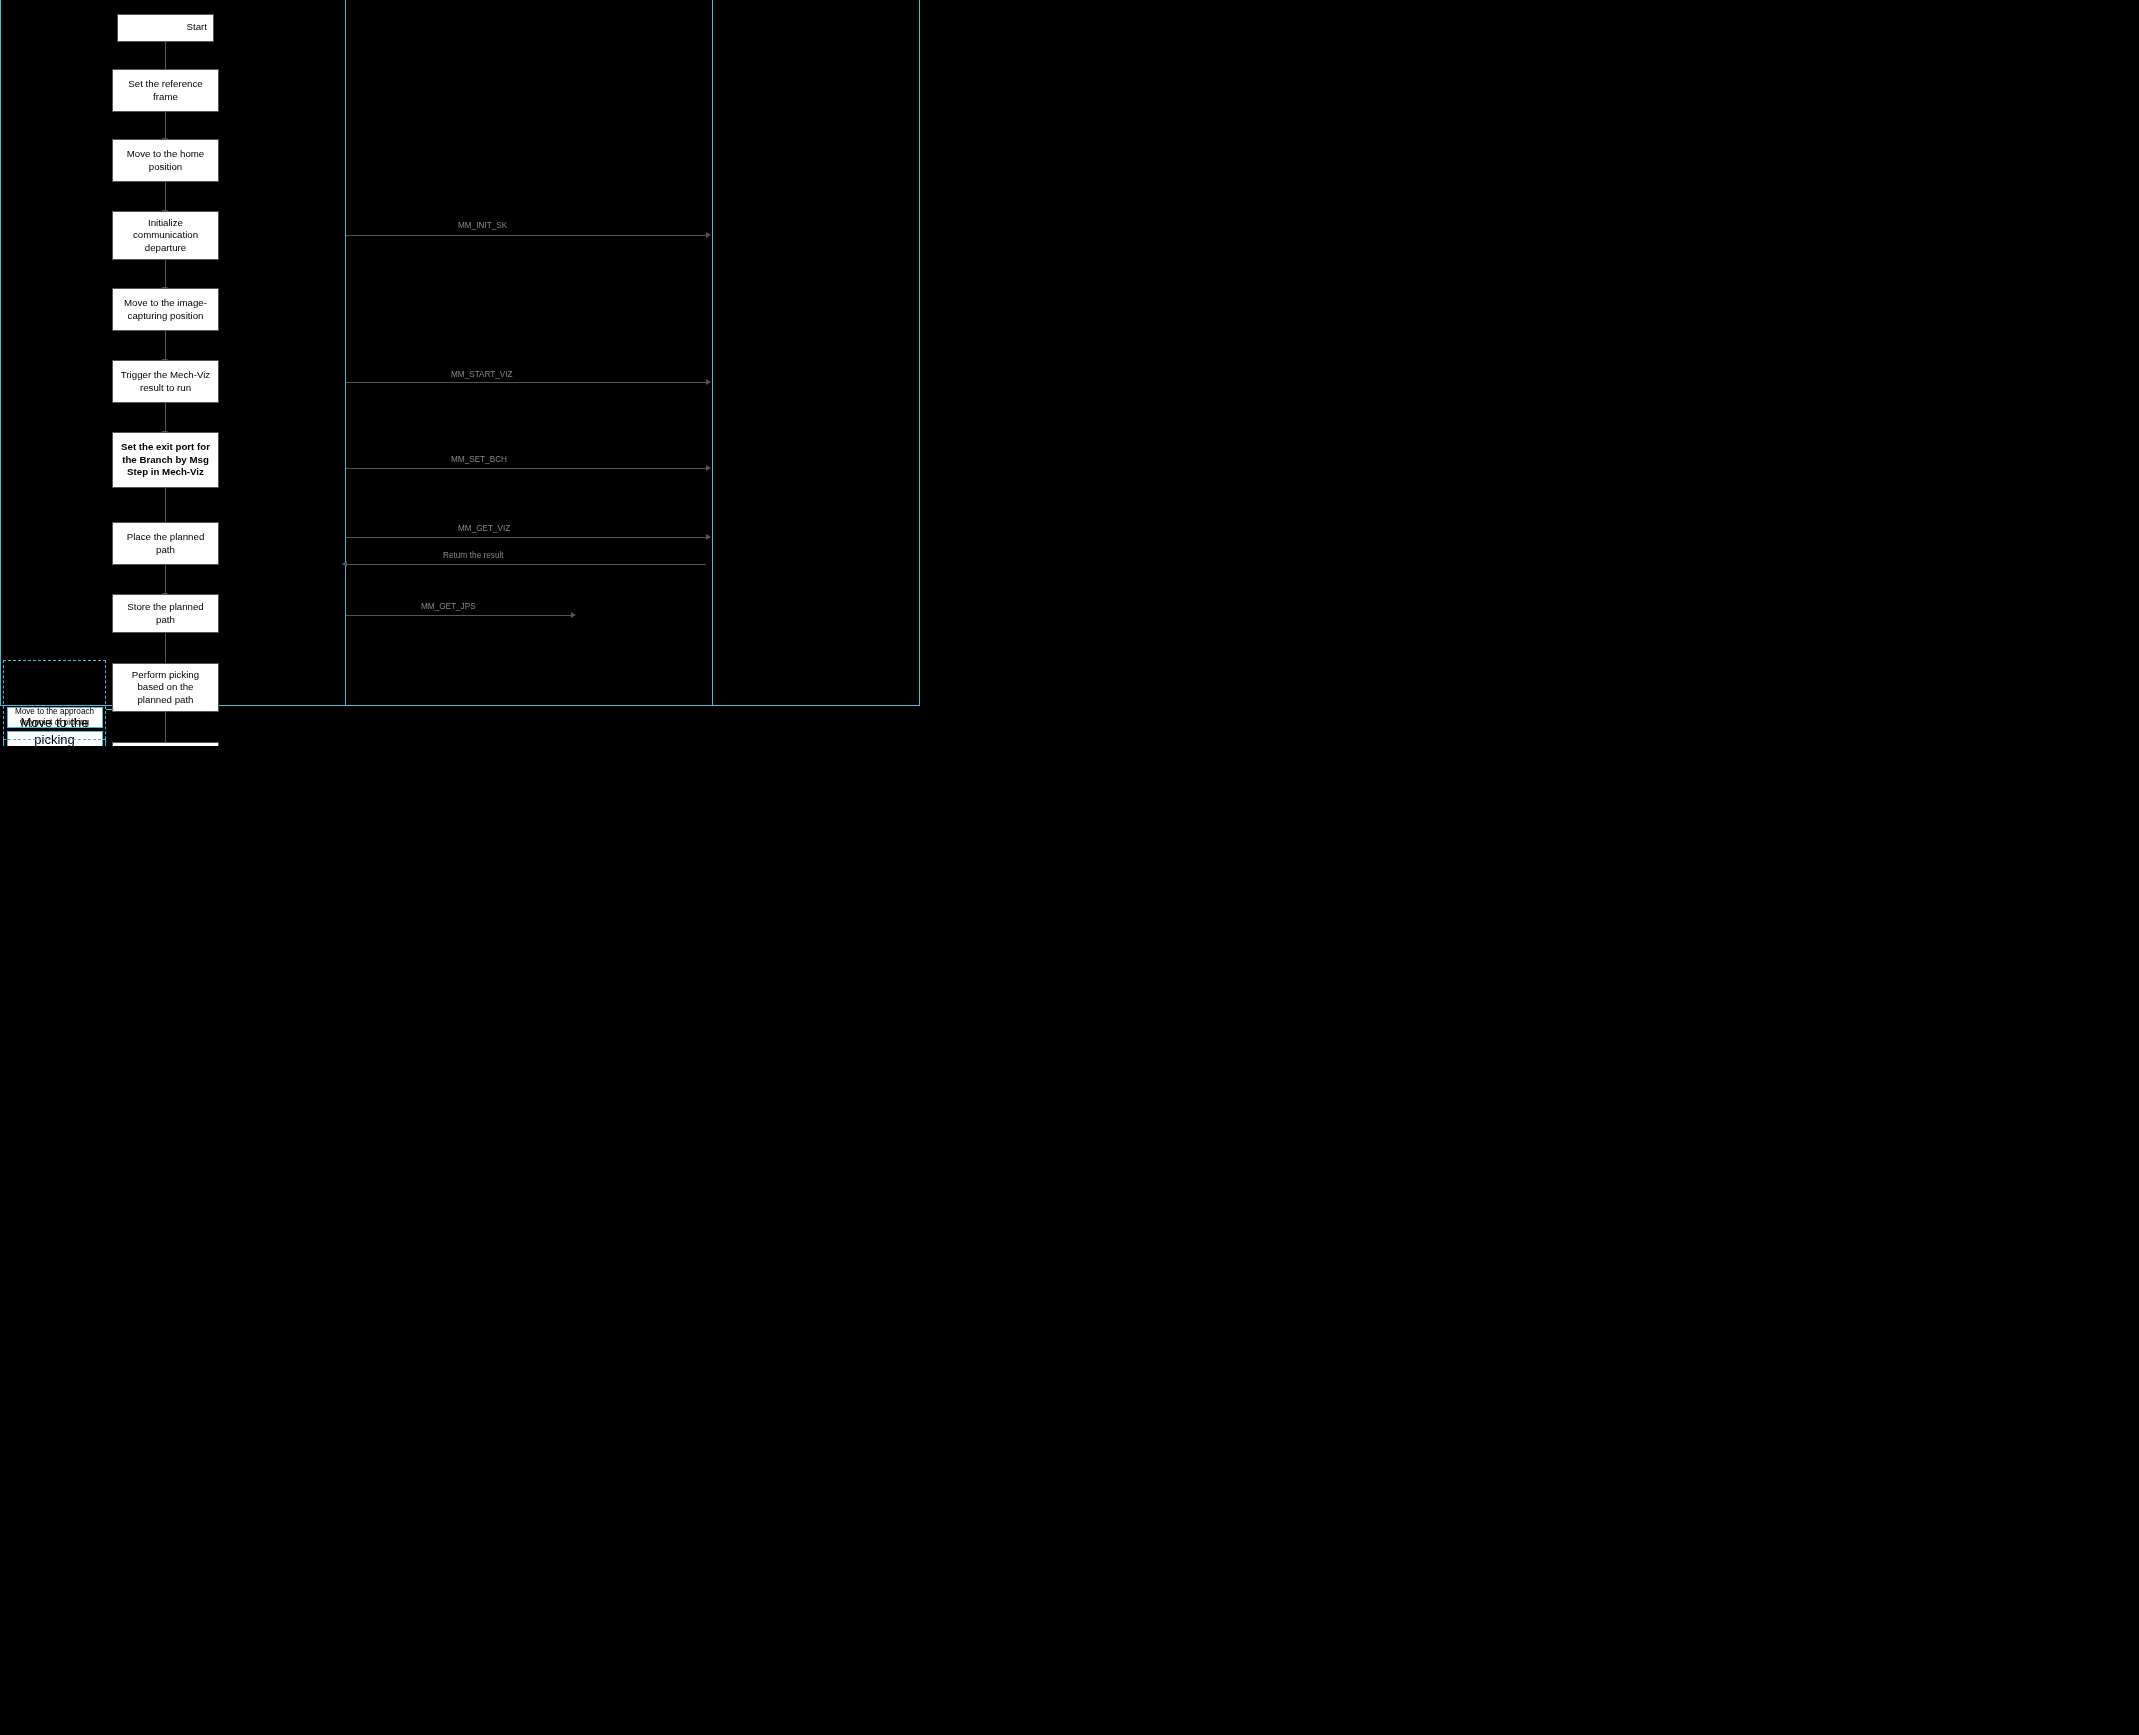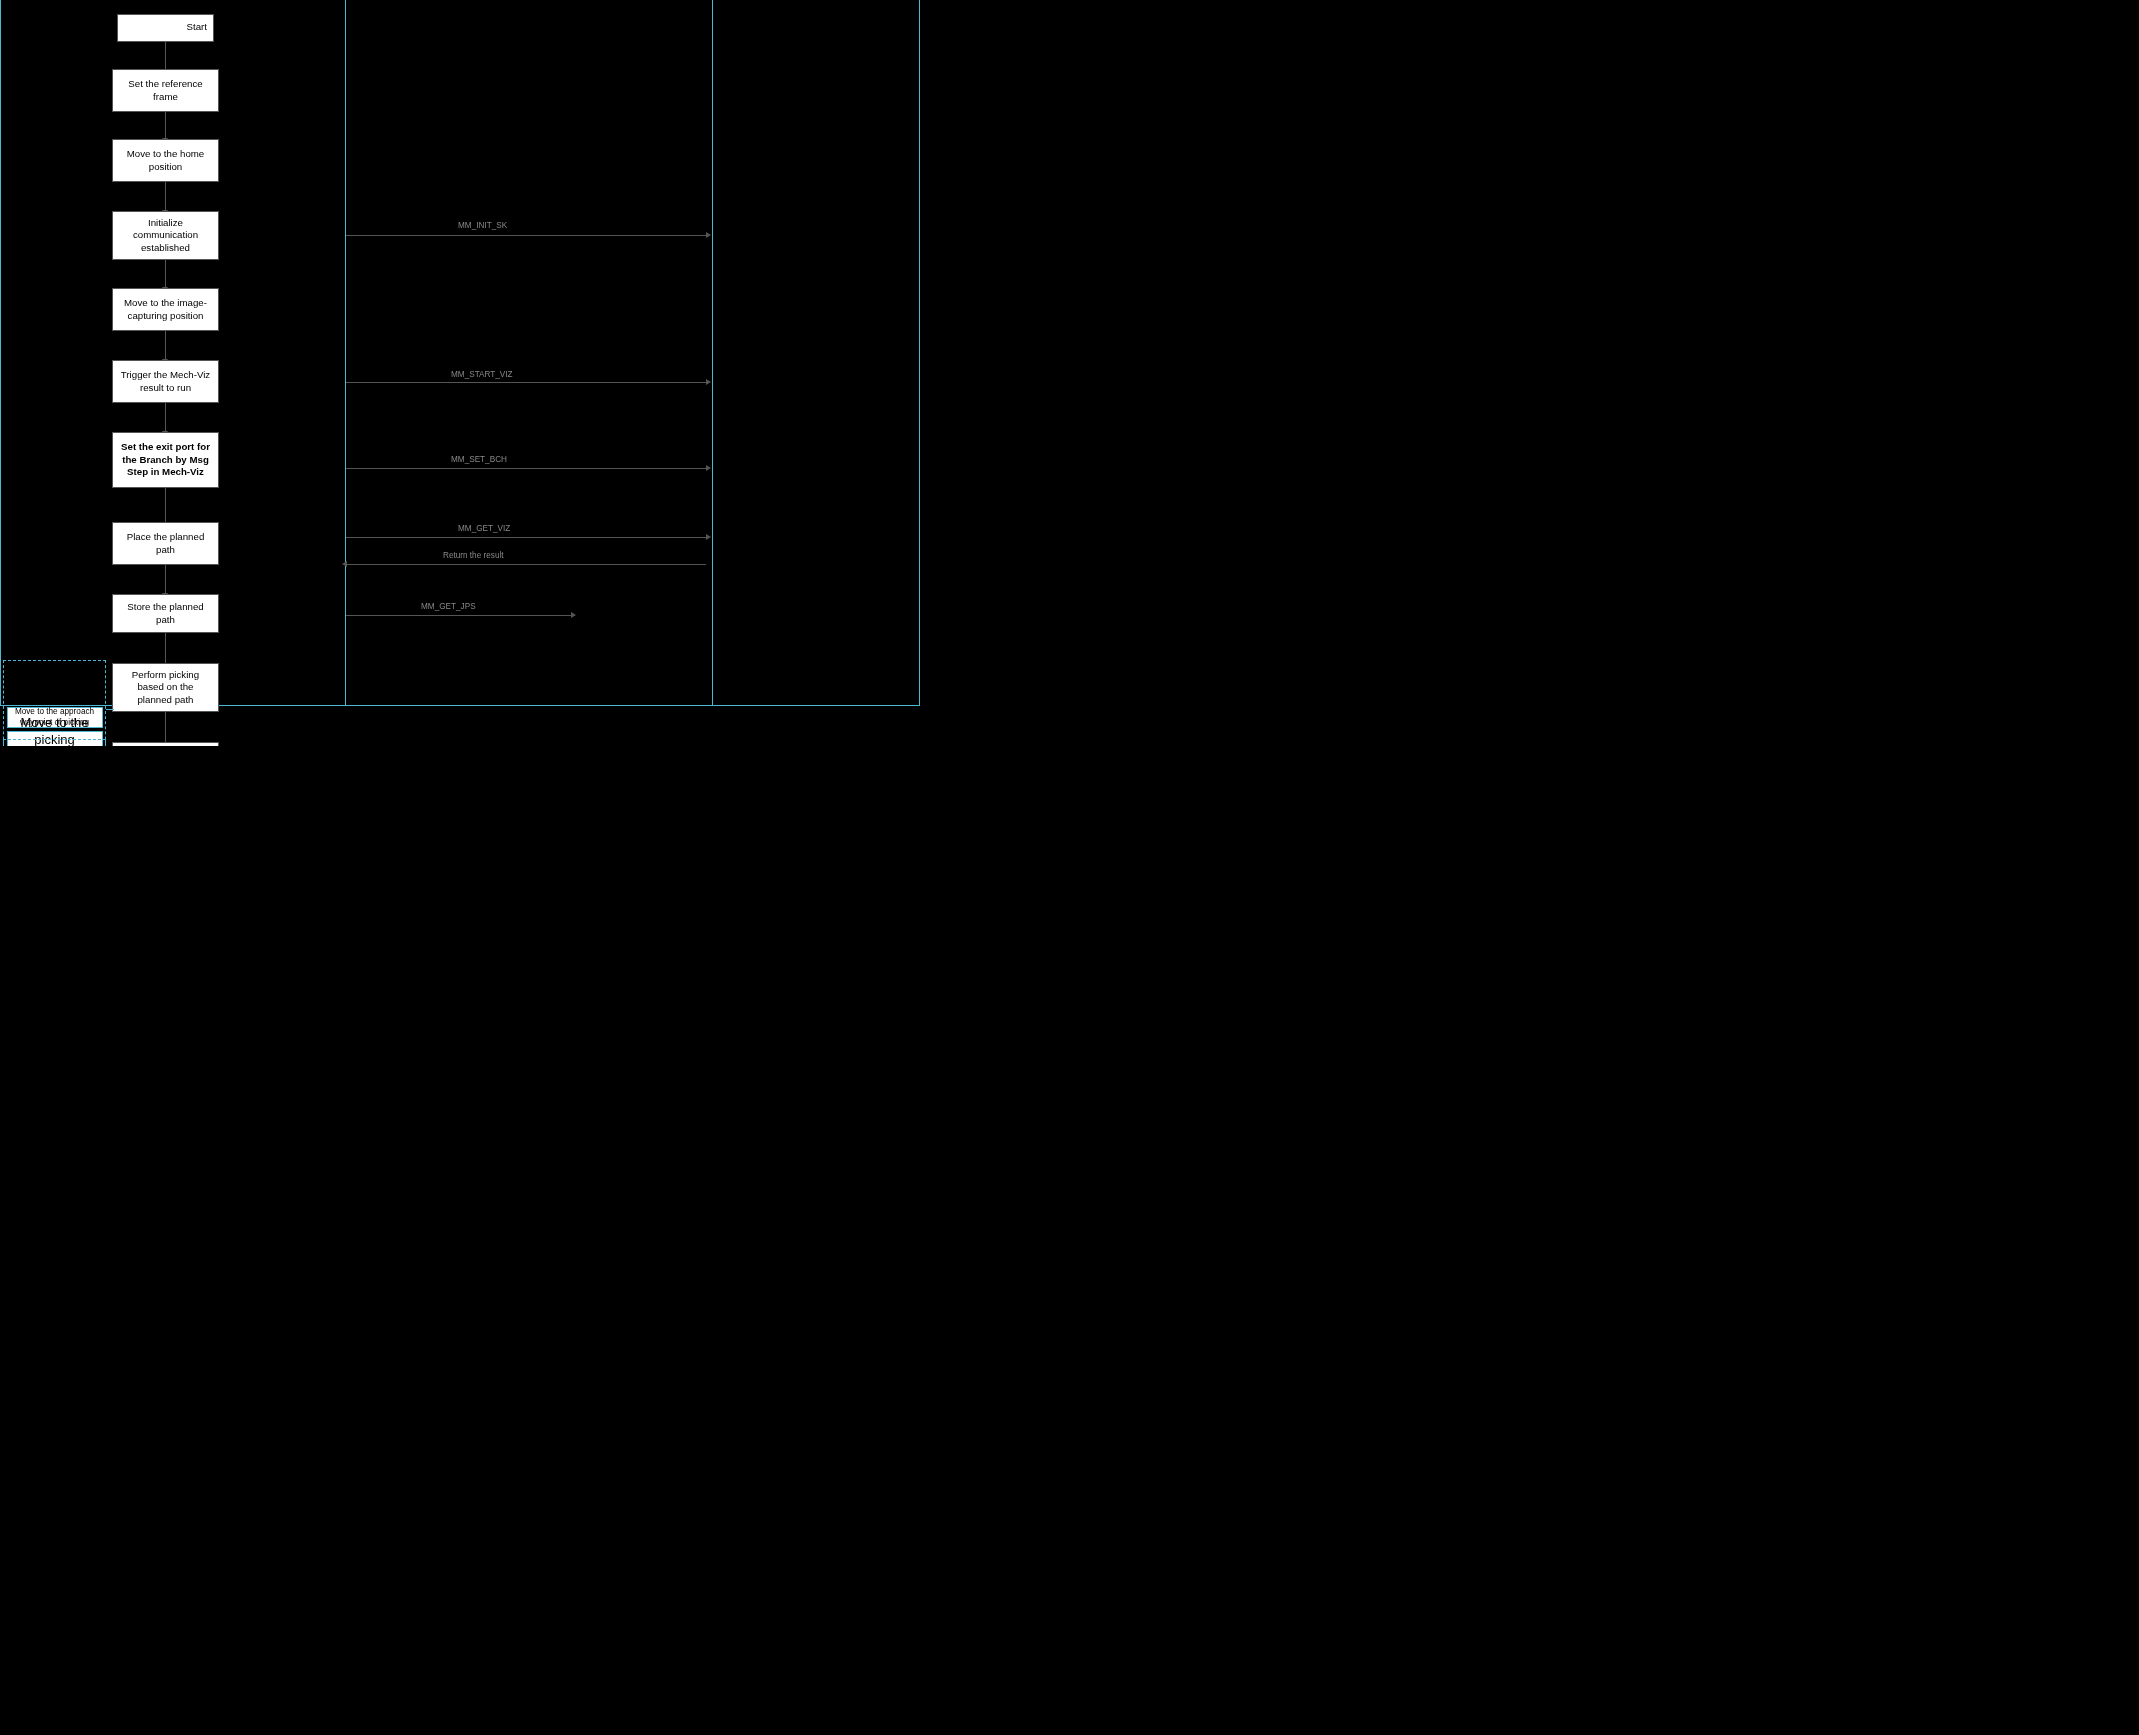--- a/index.html
+++ b/index.html
@@ -171,21 +171,21 @@
 
       <div class="v-arrow" style="left:164px; top:112px; height:26px;"></div>
 
       <div class="flow-box" style="left:111px; top:139px; width:107px; height:43px;">
         <span>Move to the home position</span>
       </div>
 
       <div class="v-arrow" style="left:164px; top:182px; height:28.5px;"></div>
 
       <div class="flow-box" style="left:111px; top:211px; width:107px; height:49px;">
-        <span>Initialize communication established</span>
+        <span>Initialize communication departure</span>
       </div>
 
       <div class="v-arrow" style="left:164px; top:259px; height:28.5px;"></div>
 
       <div class="flow-box" style="left:111px; top:288px; width:107px; height:43px;">
         <span>Move to the image-capturing position</span>
       </div>
 
       <div class="v-arrow" style="left:164px; top:331px; height:28.5px;"></div>
 

